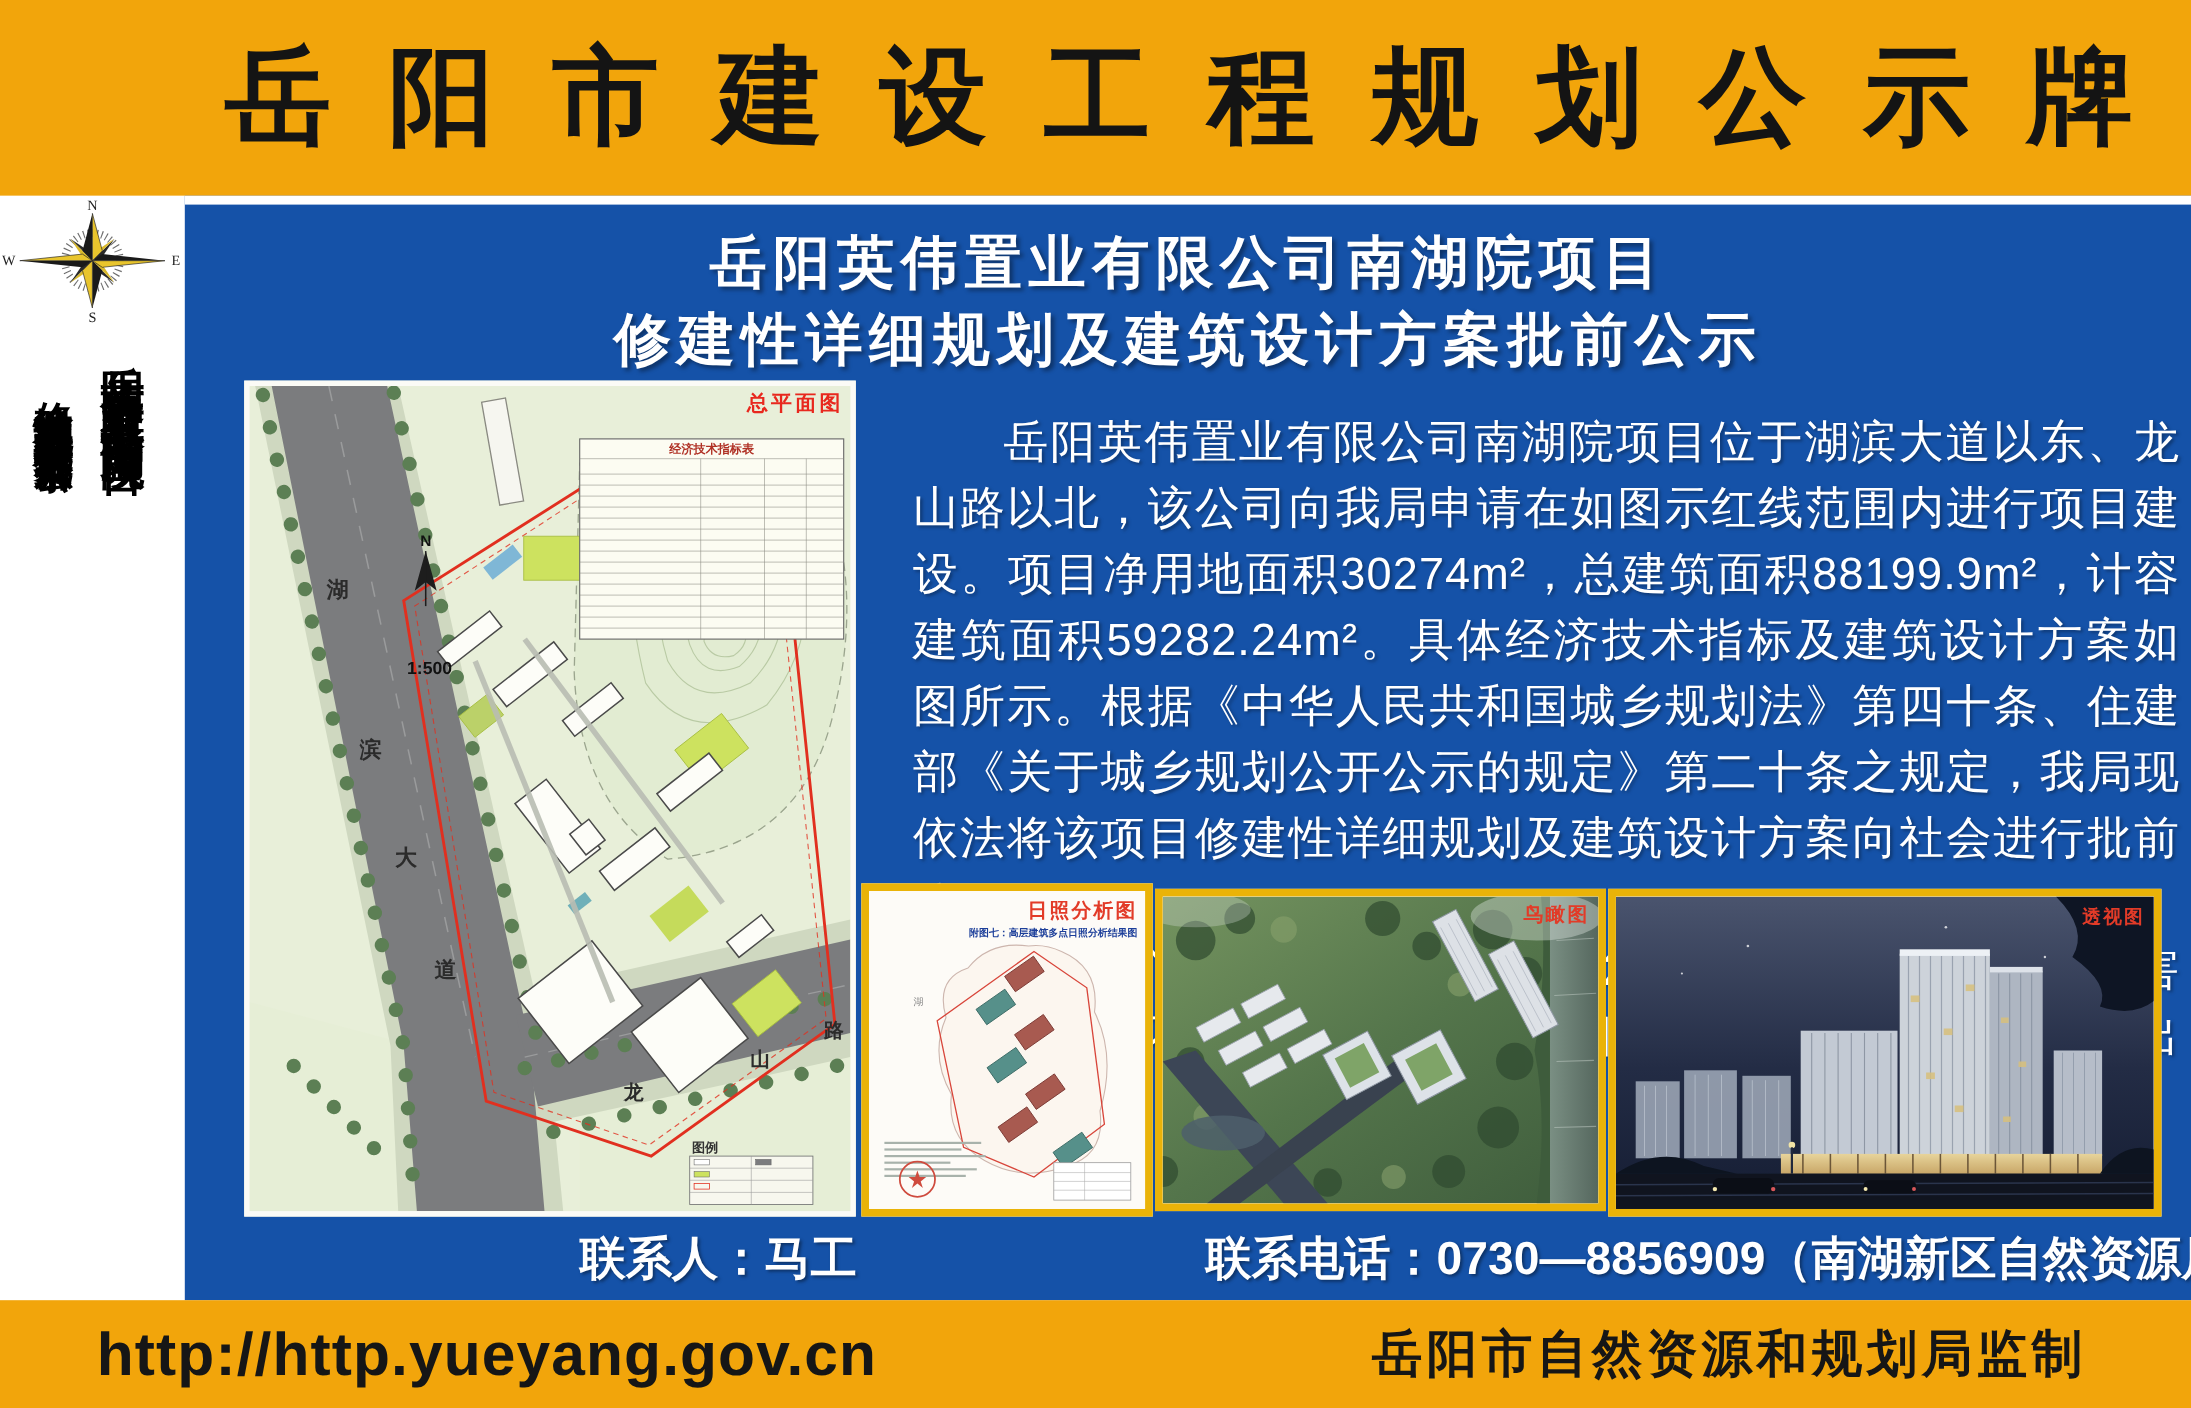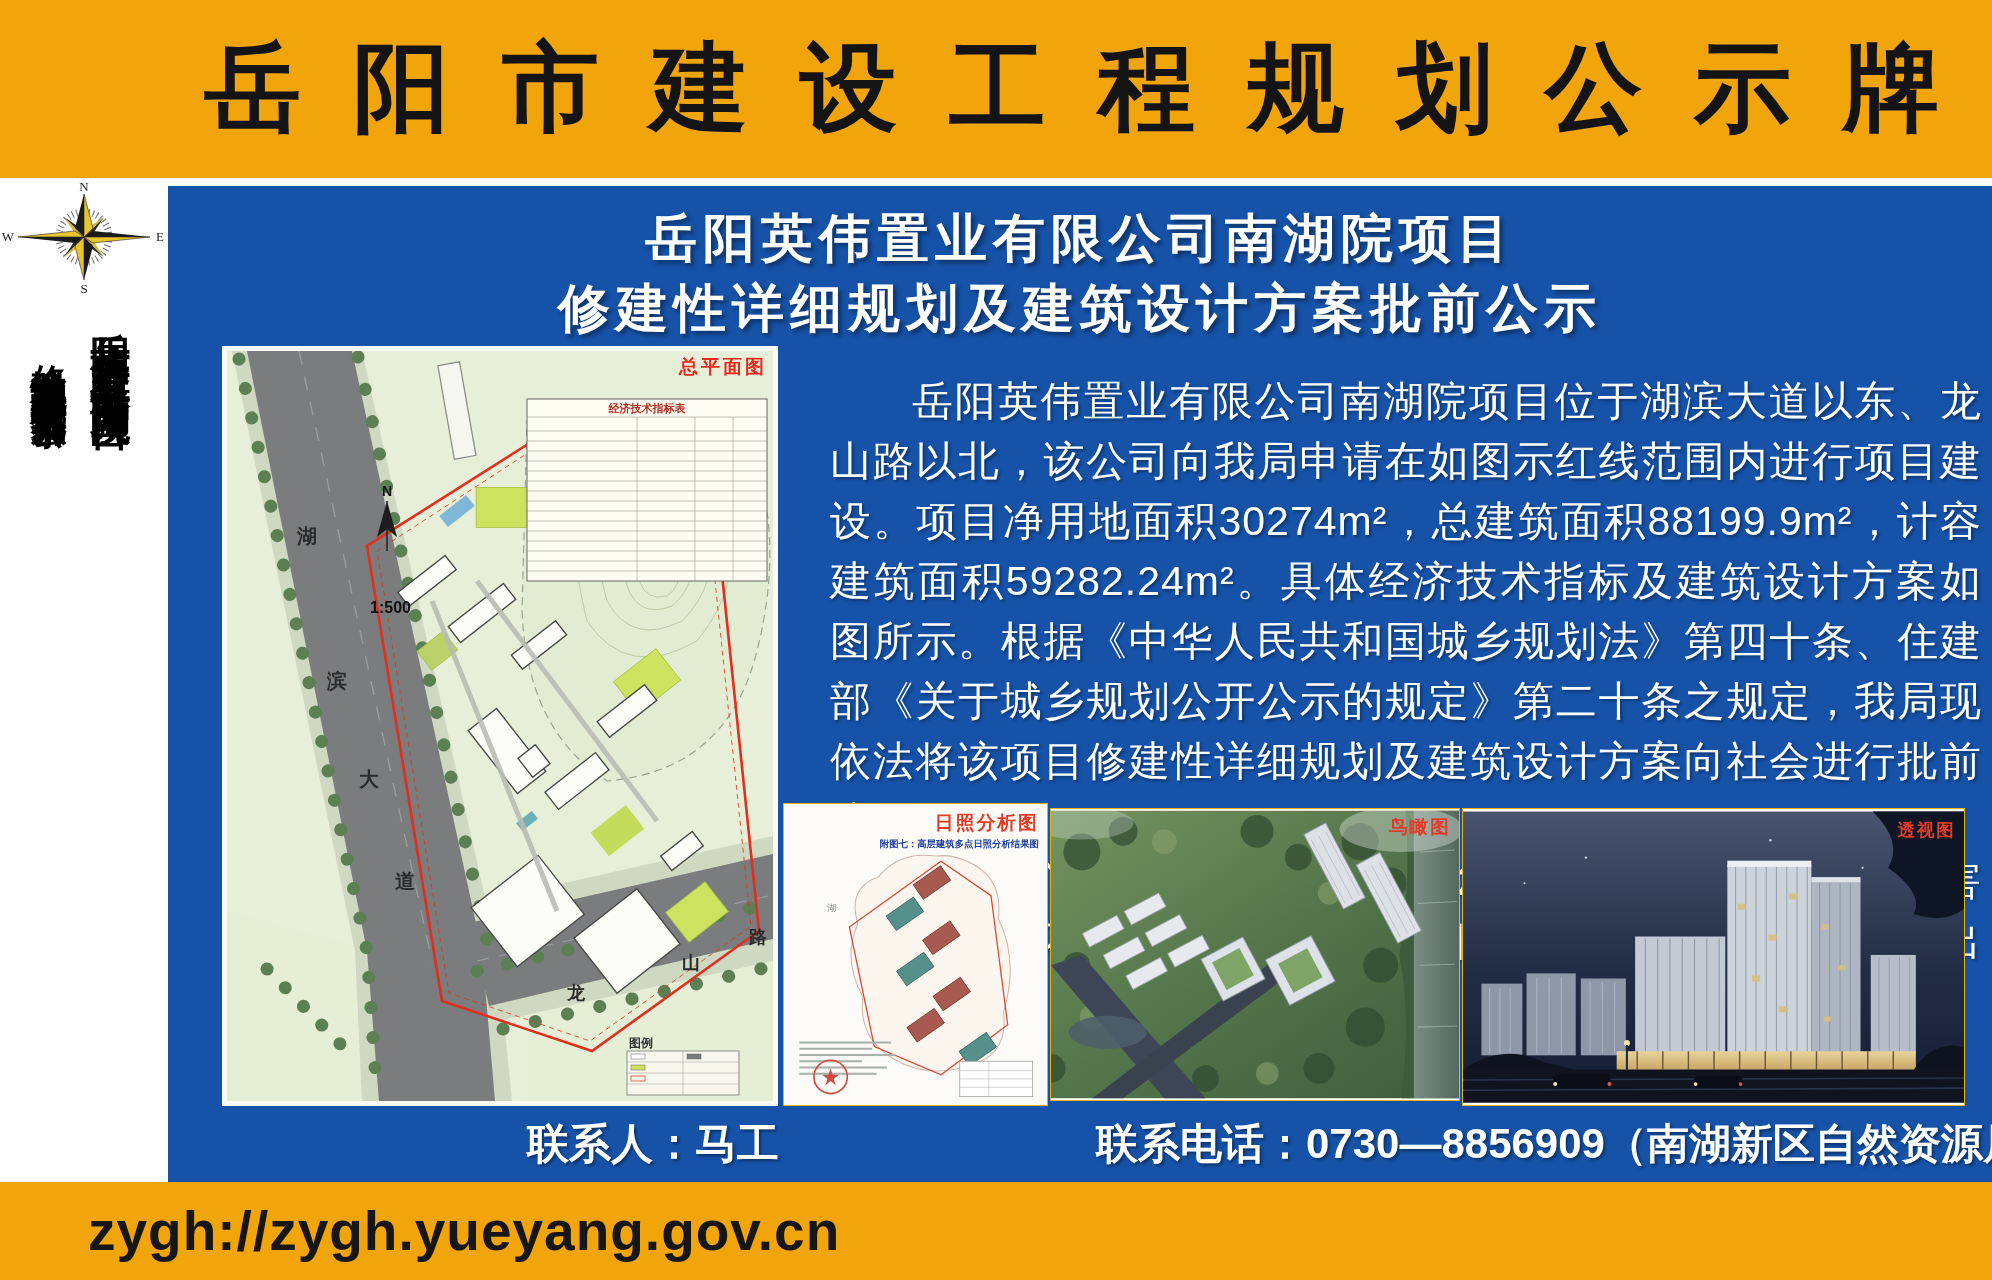--- a/index.html
+++ b/index.html
@@ -29,21 +29,21 @@
           font-size:52px;letter-spacing:6px;text-shadow:3px 3px 4px rgba(0,0,0,.4);white-space:nowrap;}
   .m-title.t1{top:18px;}
   .m-title.t2{top:88px;}
   .body-text{position:absolute;left:662px;top:185px;width:1152px;color:#fff;font-size:41px;
           line-height:60px;text-align:justify;letter-spacing:1px;text-shadow:2px 2px 3px rgba(0,0,0,.35);}
   .body-text p{margin:0;text-indent:2em;}
   
   .site-plan{position:absolute;left:54px;top:160px;width:546px;height:750px;background:#E8EFD9;
           border:5px solid #FBFBF6;box-sizing:content-box;}
   
-  .thumb{position:absolute;background:#fff;border:1px solid #eab308;box-sizing:border-box;overflow:hidden;}
+  .thumb{position:absolute;background:#fff;border:7px solid #eab308;box-sizing:border-box;overflow:hidden;}
   .thumb1{left:615px;top:617px;width:265px;height:303px;}
   .thumb2{left:882px;top:622px;width:410px;height:293px;}
   .thumb3{left:1294px;top:622px;width:503px;height:298px;}
   .thumb svg{display:block;width:100%;height:100%;}
   
   .contact{position:absolute;top:930px;left:0;width:100%;height:60px;color:#fff;font-weight:700;
           font-size:42px;text-shadow:2px 2px 3px rgba(0,0,0,.4);white-space:nowrap;}
   .contact .person{position:absolute;left:359px;top:0;}
   .contact .phone{position:absolute;left:928px;top:0;}
   svg text{font-family:"Liberation Sans",sans-serif;}
@@ -467,16 +467,17 @@
       </svg>
     </div>
 
     <div class="contact">
       <span class="person">联系人：马工</span>
       <span class="phone">联系电话：0730—8856909（南湖新区自然资源局）</span>
     </div>
   </div>
 
   <div class="bottom-band">
-    <span class="url">zygh://zygh.yueyang.gov.cn</span>
+    <span class="url">http://http.yueyang.gov.cn</span>
+    <span class="credit">岳阳市自然资源和规划局监制</span>
   </div>
 
 </div>
 
 </body></html>

